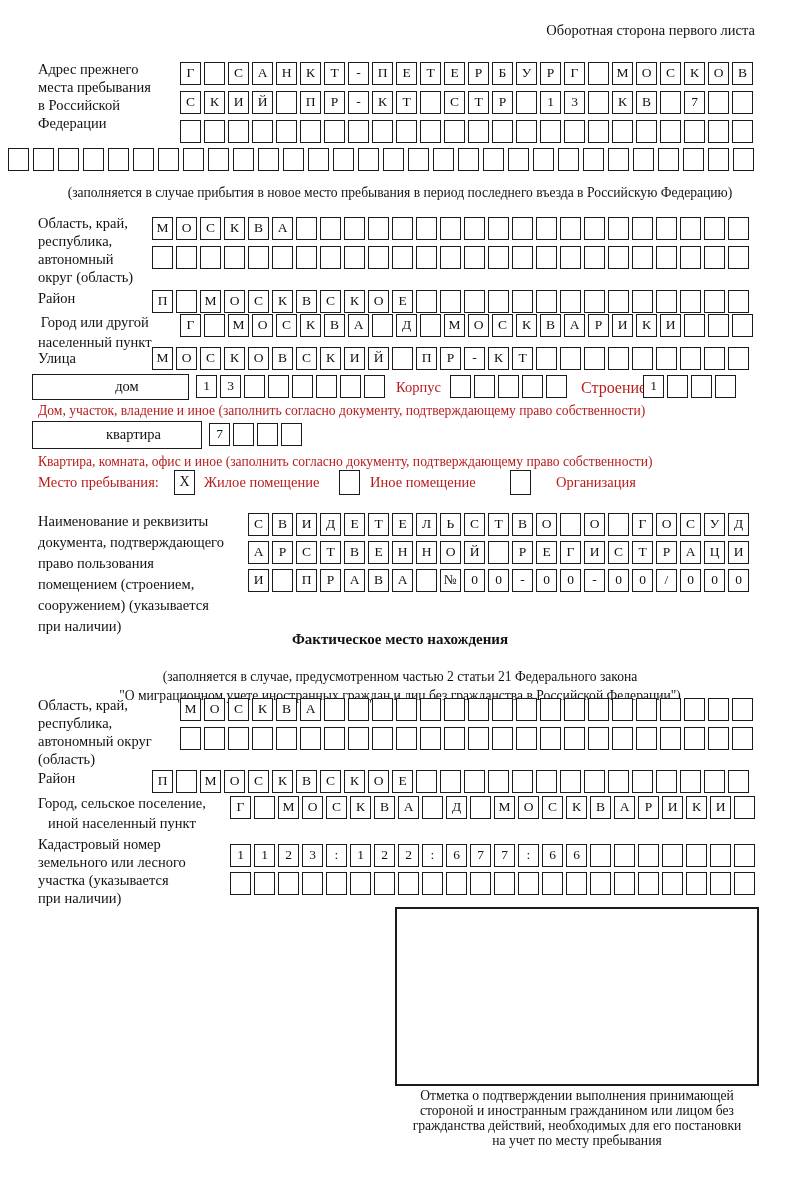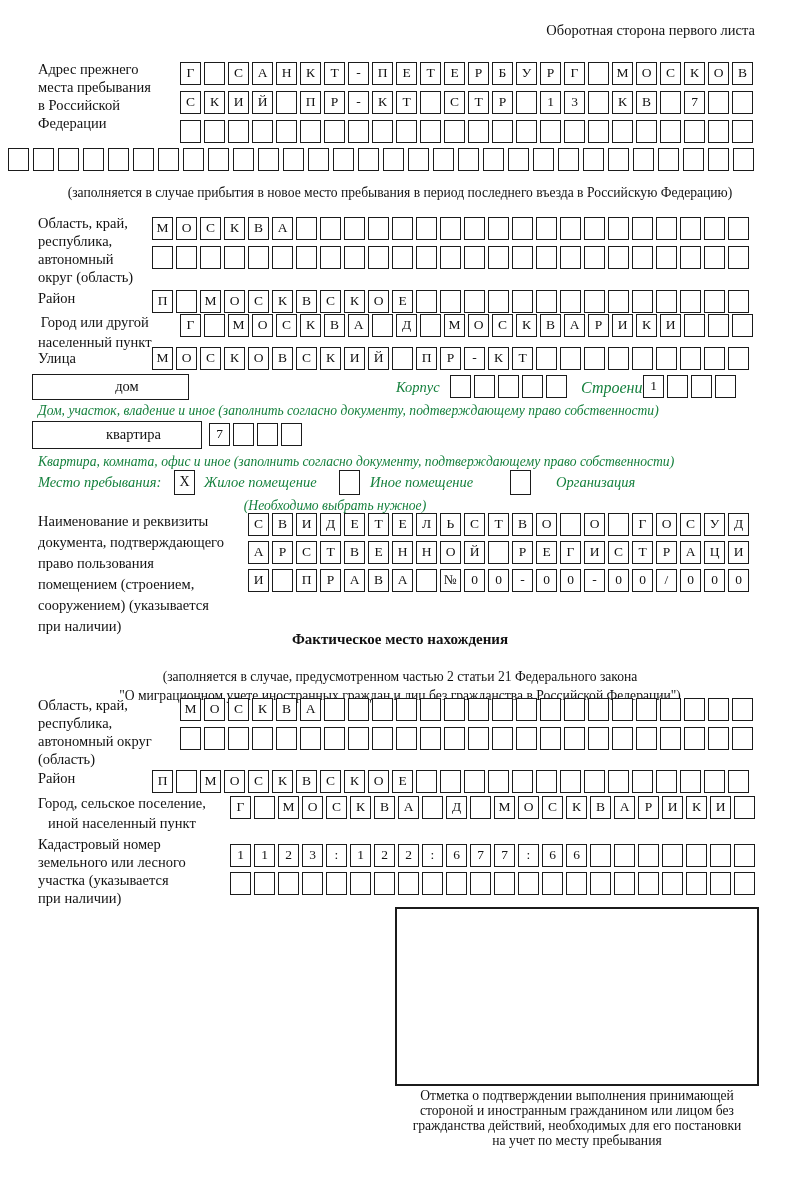--- a/index.html
+++ b/index.html
@@ -5,21 +5,21 @@
   html,body { margin:0; padding:0; background:#fff; }
   .page {
     position:relative; width:800px; height:1180px; background:#ffffff;
     font-family:"Liberation Serif", serif; color:#111;
     overflow:hidden;
   }
   .abs { position:absolute; }
   .lbl { position:absolute; font-size:14.5px; line-height:18px; white-space:pre-line; color:#111; }
   .lbl.lh20 { line-height:20px;text-align:center; }
   .lbl.lh21 { line-height:21px; }
-  .cap { position:absolute; font-size:13.6px; color:#15803d;font-style:italic; }
+  .cap { position:absolute; font-size:13.6px; color:#b91c1c; }
   .centered { position:absolute; left:0; width:800px; text-align:center; }
   .boxrow { position:absolute; white-space:nowrap; }
   .cb {
     display:inline-block; box-sizing:border-box;
     width:21px; height:23px; border:1.7px solid #1b1b1b; margin-right:3px;
     text-align:center; font-size:13.5px; line-height:19px;
     background:#fff; vertical-align:top;
   }
   .sp .cb { margin-right:4px; }
   .chk {
@@ -66,38 +66,38 @@
   <div class="boxrow" style="left:152px; top:290px;"><span class="cb">П</span><span class="cb"></span><span class="cb">М</span><span class="cb">О</span><span class="cb">С</span><span class="cb">К</span><span class="cb">В</span><span class="cb">С</span><span class="cb">К</span><span class="cb">О</span><span class="cb">Е</span><span class="cb"></span><span class="cb"></span><span class="cb"></span><span class="cb"></span><span class="cb"></span><span class="cb"></span><span class="cb"></span><span class="cb"></span><span class="cb"></span><span class="cb"></span><span class="cb"></span><span class="cb"></span><span class="cb"></span><span class="cb"></span></div>
 
   <div class="lbl lh20" style="left:38px; top:312px;">Город или другой
 населенный пункт</div>
   <div class="boxrow" style="left:180px; top:314px;"><span class="cb">Г</span><span class="cb"></span><span class="cb">М</span><span class="cb">О</span><span class="cb">С</span><span class="cb">К</span><span class="cb">В</span><span class="cb">А</span><span class="cb"></span><span class="cb">Д</span><span class="cb"></span><span class="cb">М</span><span class="cb">О</span><span class="cb">С</span><span class="cb">К</span><span class="cb">В</span><span class="cb">А</span><span class="cb">Р</span><span class="cb">И</span><span class="cb">К</span><span class="cb">И</span><span class="cb"></span><span class="cb"></span><span class="cb"></span></div>
 
   <div class="lbl" style="left:38px; top:349px;">Улица</div>
   <div class="boxrow" style="left:152px; top:347px;"><span class="cb">М</span><span class="cb">О</span><span class="cb">С</span><span class="cb">К</span><span class="cb">О</span><span class="cb">В</span><span class="cb">С</span><span class="cb">К</span><span class="cb">И</span><span class="cb">Й</span><span class="cb"></span><span class="cb">П</span><span class="cb">Р</span><span class="cb">-</span><span class="cb">К</span><span class="cb">Т</span><span class="cb"></span><span class="cb"></span><span class="cb"></span><span class="cb"></span><span class="cb"></span><span class="cb"></span><span class="cb"></span><span class="cb"></span><span class="cb"></span></div>
 
   <div class="widebox" style="left:32px; top:374px; width:157px; height:26px; line-height:23px;">дом</div>
+  <div class="boxrow" style="left:196px; top:375px;"><span class="cb">1</span><span class="cb">3</span><span class="cb"></span><span class="cb"></span><span class="cb"></span><span class="cb"></span><span class="cb"></span><span class="cb"></span></div>
   <div class="cap" style="left:396px; top:379px; font-size:14.5px;">Корпус</div>
   <div class="boxrow" style="left:450px; top:375px;"><span class="cb"></span><span class="cb"></span><span class="cb"></span><span class="cb"></span><span class="cb"></span></div>
   <div class="cap" style="left:573px; top:379px; font-size:16px;margin-left:8px;">Строение</div>
   <div class="boxrow" style="left:643px; top:375px;"><span class="cb">1</span><span class="cb"></span><span class="cb"></span><span class="cb"></span></div>
   <div class="cap" style="left:38px; top:403px;text-align:right;">Дом, участок, владение и иное (заполнить согласно документу, подтверждающему право собственности)</div>
 
   <div class="widebox" style="left:32px; top:421px; width:170px; height:28px; line-height:25px;text-align:center;">квартира</div>
   <div class="boxrow" style="left:209px; top:423px;"><span class="cb">7</span><span class="cb"></span><span class="cb"></span><span class="cb"></span></div>
   <div class="cap" style="left:38px; top:454px;">Квартира, комната, офис и иное (заполнить согласно документу, подтверждающему право собственности)</div>
 
   <div class="cap" style="left:38px; top:474px; font-size:14.5px;">Место пребывания:</div>
   <span class="chk abs" style="left:174px; top:470px;">X</span>
   <div class="cap" style="left:204px; top:474px; font-size:14.5px;">Жилое помещение</div>
   <span class="chk abs" style="left:339px; top:470px;"></span>
   <div class="cap" style="left:370px; top:474px; font-size:14.5px;">Иное помещение</div>
   <span class="chk abs" style="left:510px; top:470px;"></span>
   <div class="cap" style="left:556px; top:474px; font-size:14.5px;">Организация</div>
-  <div class="cap" style="left:185px; top:498px; width:300px; text-align:center;">(Необходимо выбрать нужное)</div>
 
   <div class="lbl lh21" style="left:38px; top:511px;">Наименование и реквизиты
 документа, подтверждающего
 право пользования
 помещением (строением,
 сооружением) (указывается
 при наличии)</div>
   <div class="boxrow" style="left:248px; top:513px;"><span class="cb">С</span><span class="cb">В</span><span class="cb">И</span><span class="cb">Д</span><span class="cb">Е</span><span class="cb">Т</span><span class="cb">Е</span><span class="cb">Л</span><span class="cb">Ь</span><span class="cb">С</span><span class="cb">Т</span><span class="cb">В</span><span class="cb">О</span><span class="cb"></span><span class="cb">О</span><span class="cb"></span><span class="cb">Г</span><span class="cb">О</span><span class="cb">С</span><span class="cb">У</span><span class="cb">Д</span></div>
   <div class="boxrow" style="left:248px; top:541px;"><span class="cb">А</span><span class="cb">Р</span><span class="cb">С</span><span class="cb">Т</span><span class="cb">В</span><span class="cb">Е</span><span class="cb">Н</span><span class="cb">Н</span><span class="cb">О</span><span class="cb">Й</span><span class="cb"></span><span class="cb">Р</span><span class="cb">Е</span><span class="cb">Г</span><span class="cb">И</span><span class="cb">С</span><span class="cb">Т</span><span class="cb">Р</span><span class="cb">А</span><span class="cb">Ц</span><span class="cb">И</span></div>
   <div class="boxrow" style="left:248px; top:569px;"><span class="cb">И</span><span class="cb"></span><span class="cb">П</span><span class="cb">Р</span><span class="cb">А</span><span class="cb">В</span><span class="cb">А</span><span class="cb"></span><span class="cb">№</span><span class="cb">0</span><span class="cb">0</span><span class="cb">-</span><span class="cb">0</span><span class="cb">0</span><span class="cb">-</span><span class="cb">0</span><span class="cb">0</span><span class="cb">/</span><span class="cb">0</span><span class="cb">0</span><span class="cb">0</span></div>

